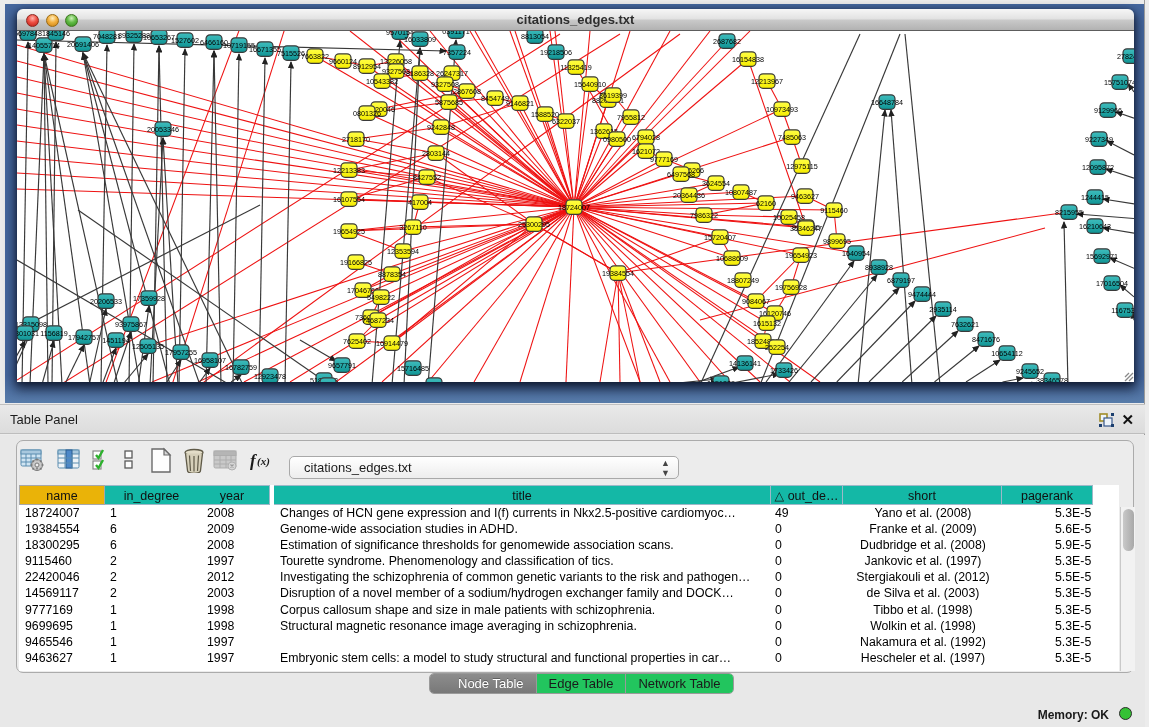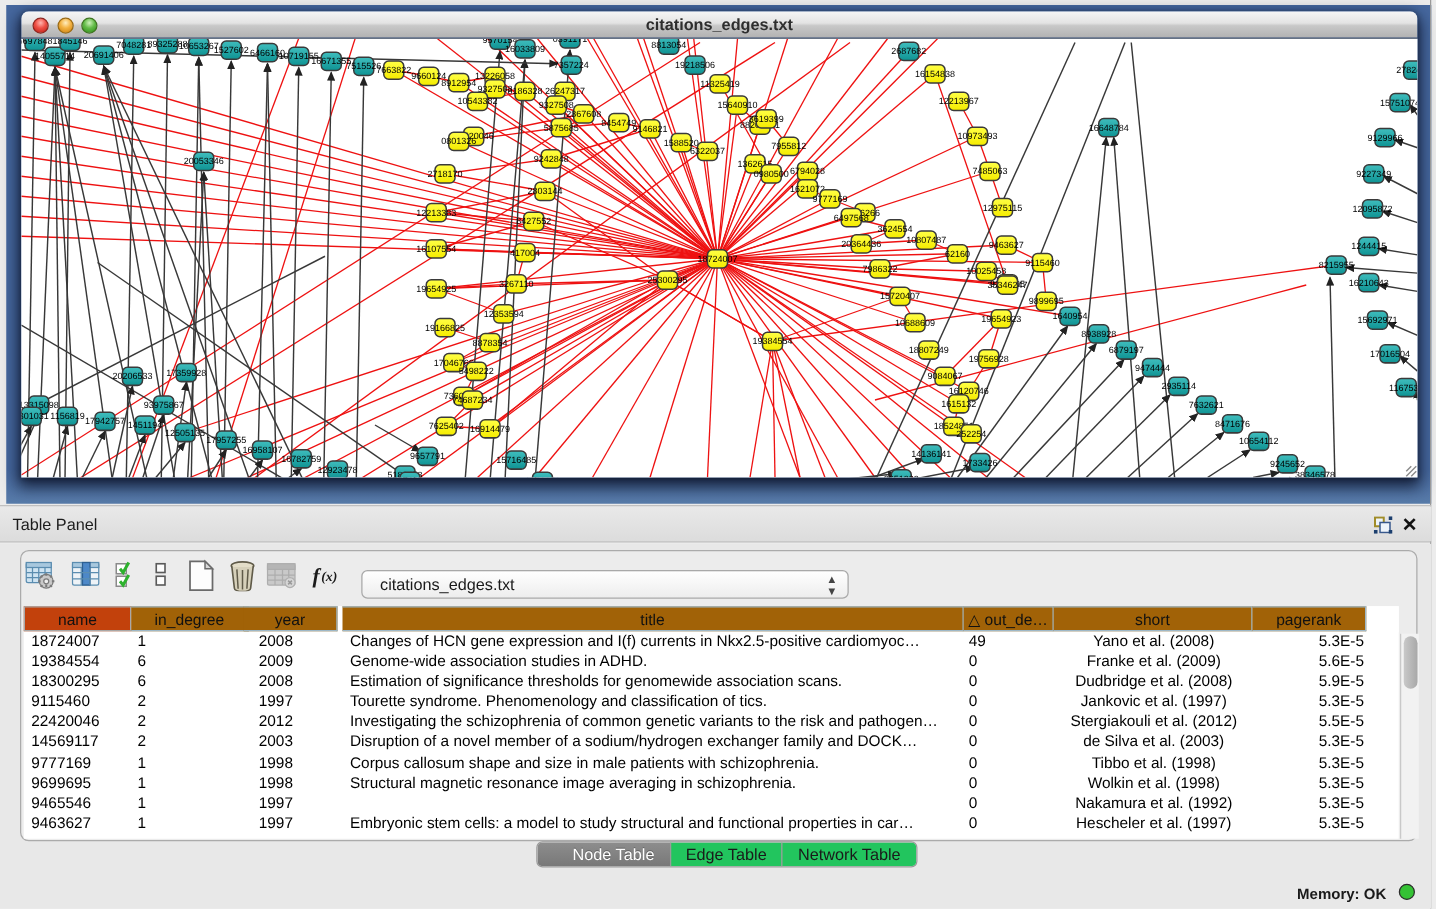--- a/index.html
+++ b/index.html
@@ -43,23 +43,23 @@
 .tbico { position:absolute; top:0; }
 #combo { position:absolute; left:272px; top:9px; width:390px; height:23px;
   border:1px solid #a9a9a9; border-radius:5px;
   background:linear-gradient(180deg,#ffffff,#ededed); font-size:13px; color:#1a1a1a; }
 #combo .txt { position:absolute; left:14px; top:3px; }
 #combo .arr { position:absolute; right:8px; top:1px; font-size:9px; color:#444; line-height:10px; }
 
 
 #tbl { position:absolute; left:2px; top:44px; width:1100px; height:186px; background:#fff; }
 #thead { position:absolute; left:0; top:0; width:1100px; height:21px; background:#fff; }
-.hc { position:absolute; top:0; height:20px; background:#a16207; border:1px solid #9db8c8;
+.hc { position:absolute; top:0; height:20px; background:#14b8a6; border:1px solid #9db8c8;
   border-left:none; font-size:12.5px; color:#111; text-align:center; line-height:20px; }
-.hc.first { border-left:1px solid #9db8c8; background:#c2410c; border-color:#a8a8a8;}
+.hc.first { border-left:1px solid #9db8c8; background:#eab308; border-color:#a8a8a8;}
 #rows { position:absolute; left:0; top:21px; width:1100px; }
 .row { position:relative; height:16.1px; white-space:nowrap; }
 .c { position:absolute; top:0; font-size:12.3px; color:#000; height:16px; line-height:15px; overflow:hidden; }
 .c1 { left:6px; width:82px; }
 .c2 { left:91px; width:88px; }
 .c3 { left:188px; width:70px; }
 .c4 { left:261px; width:492px; text-overflow:ellipsis; }
 .c5 { left:756px; width:70px; }
 .c6 { left:825px; width:158px; text-align:center; }
 .c7 { left:1036px; width:90px; }

